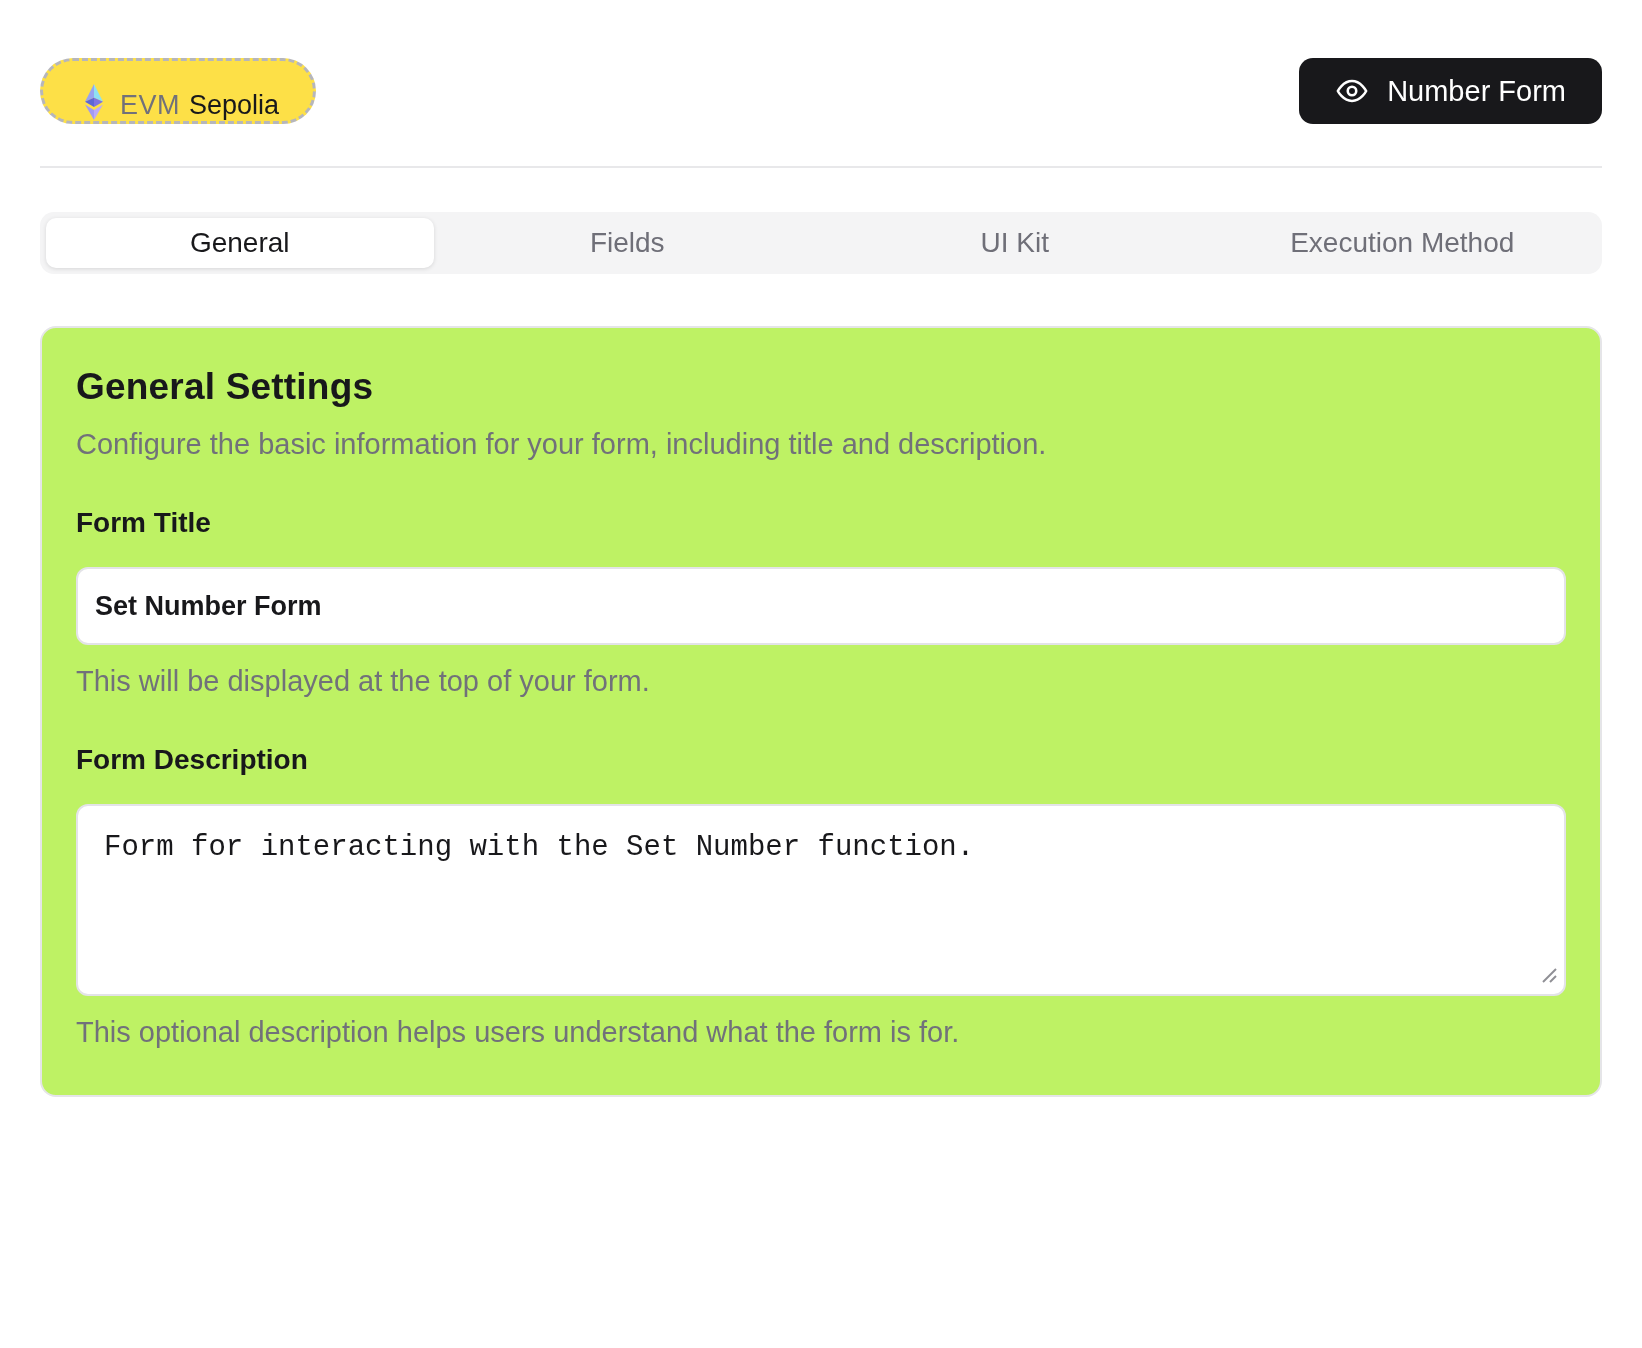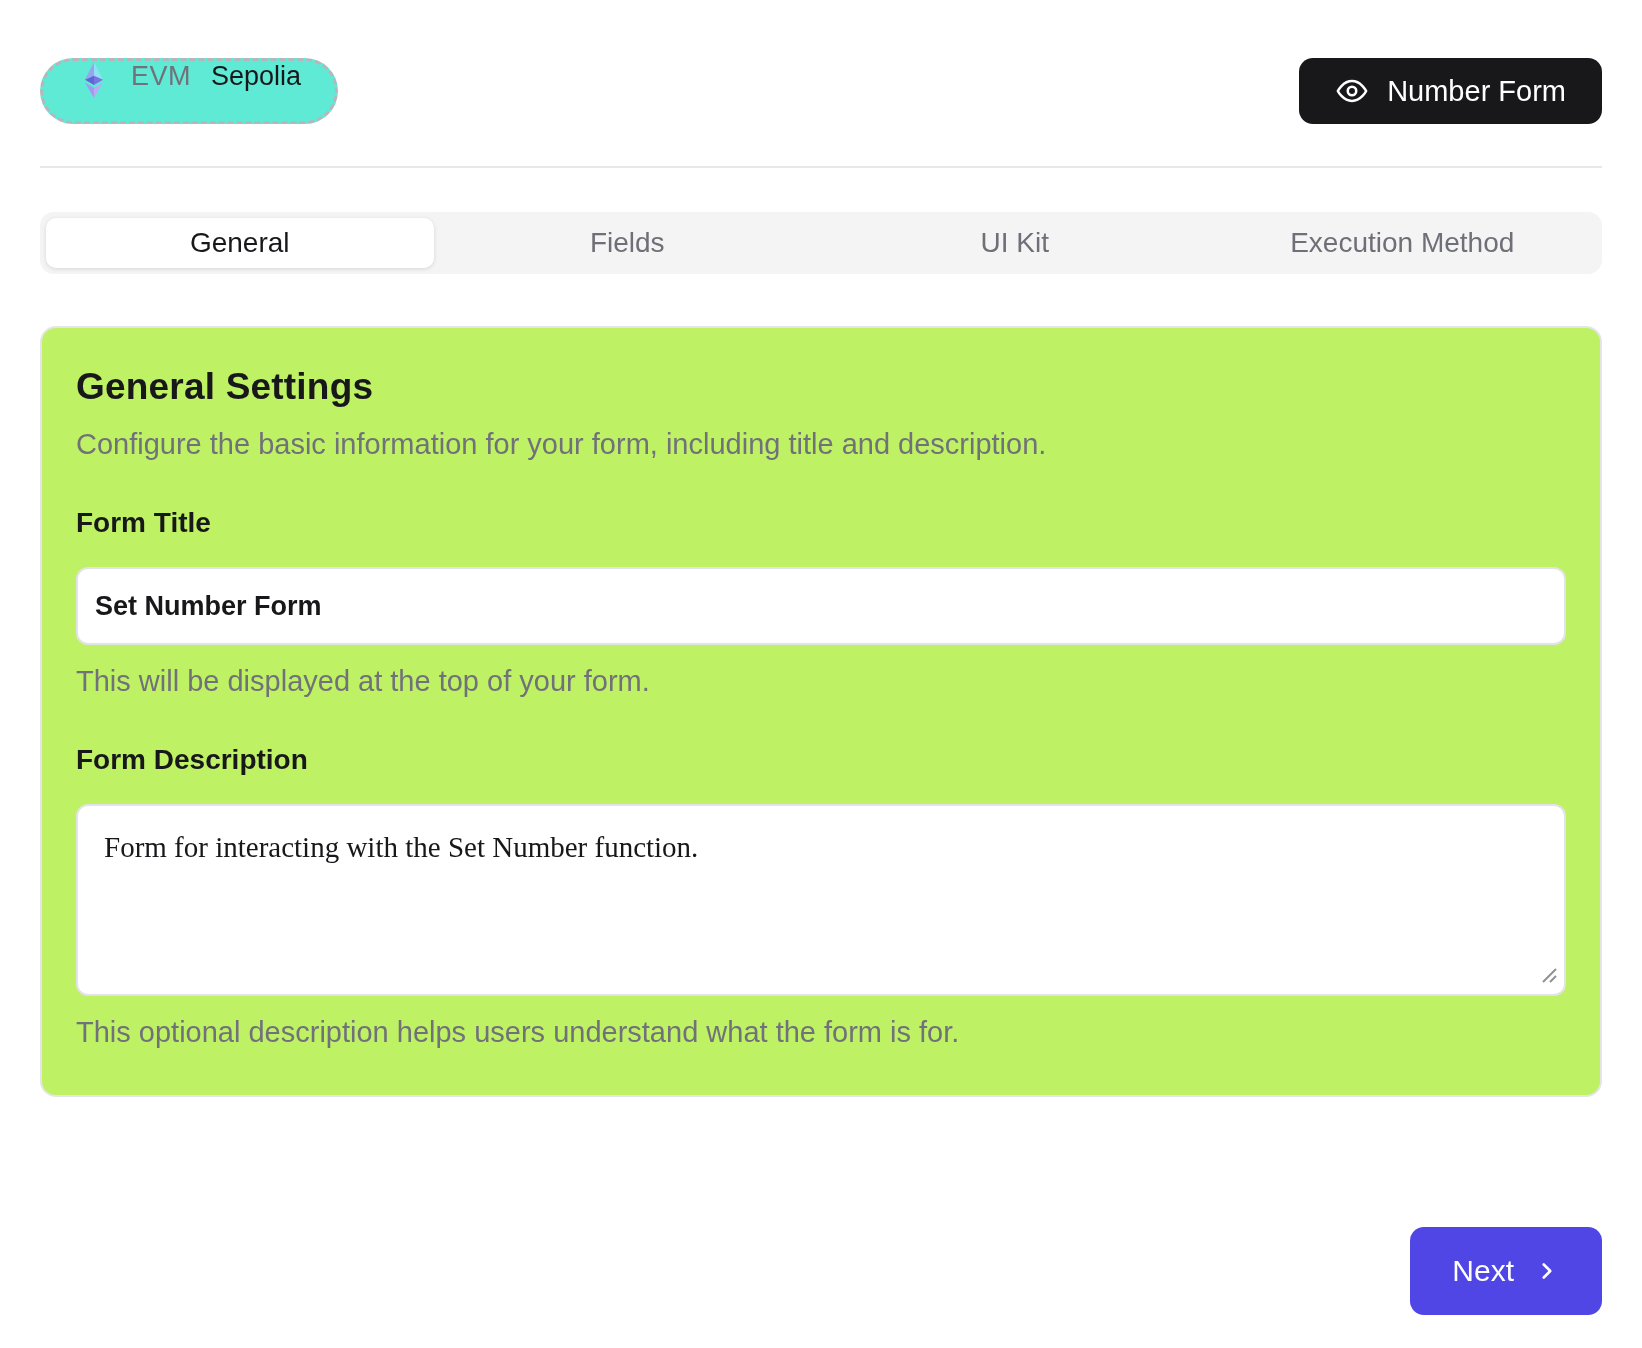--- a/index.html
+++ b/index.html
@@ -15,23 +15,23 @@
   body{
     width:1642px;height:1348px;background:#ffffff;
     font-family:"Liberation Sans", sans-serif;color:var(--text);
     overflow:hidden;
   }
   .page{padding:58px 40px 0;}
 
   
   .topbar{display:flex;justify-content:space-between;align-items:center;height:66px;}
   .badge{
-    display:inline-flex;align-items:flex-start;gap:20px;
+    display:inline-flex;align-items:flex-end;gap:9px;
     height:66px;padding:0 34px;
-    background:#5eead4;border:3px dashed #b6b6bb;border-radius:999px;
+    background:#fde047;border:3px dashed #b6b6bb;border-radius:999px;
     cursor:pointer;
   }
   .badge .eth-icon{display:flex;align-items:center;}
   .badge .chain{font-size:27px;color:var(--muted);letter-spacing:.5px;}
   .badge .network{font-size:27px;color:var(--text);}
   .preview-btn{
     display:inline-flex;align-items:center;gap:18px;
     background:var(--btn-dark);color:#fff;border:none;border-radius:14px;
     height:66px;padding:0 36px;font-size:29px;font-weight:500;
     font-family:"Liberation Sans", sans-serif;cursor:pointer;
@@ -66,21 +66,21 @@
   .field label{display:block;font-size:28px;font-weight:700;margin-bottom:28px;}
   .text-input{
     width:100%;height:78px;border:2px solid #e3e3e7;border-radius:12px;
     padding:0 17px;font-size:27px;color:var(--text);
     font-family:"Liberation Sans", sans-serif;background:#fff;outline:none;font-weight:bold;
   }
   .textarea-wrap{position:relative;}
   .text-area{
     width:100%;height:192px;border:2px solid #e3e3e7;border-radius:12px;
     padding:22px 26px;font-size:29px;color:var(--text);line-height:1.35;
-    font-family:Liberation Serif, serif;background:#fff;outline:none;
+    font-family:Liberation Mono, monospace;background:#fff;outline:none;
     resize:none;display:block;
   }
   .resize-grip{position:absolute;right:8px;bottom:12px;cursor:nwse-resize;line-height:0;}
   .helper{margin:20px 0 0;font-size:29px;color:var(--muted);}
 
   
   .footer{margin-top:130px;display:flex;justify-content:flex-end;}
   .next-btn{
     display:inline-flex;align-items:center;gap:20px;
     background:var(--accent);color:#fff;border:none;border-radius:14px;
@@ -147,24 +147,14 @@
           <svg width="18" height="18" viewBox="0 0 18 18">
             <line x1="3" y1="16" x2="16" y2="3" stroke="#8f8f95" stroke-width="2"></line>
             <line x1="10" y1="16" x2="16" y2="10" stroke="#8f8f95" stroke-width="2"></line>
           </svg>
         </span>
       </div>
       <p class="helper">This optional description helps users understand what the form is for.</p>
     </div>
   </section>
 
-  <div class="footer">
-    <button class="next-btn">
-      <span>Next</span>
-      <span style="line-height:0;">
-        <svg width="26" height="26" viewBox="0 0 24 24" fill="none" stroke="#ffffff" stroke-width="2.4" stroke-linecap="round" stroke-linejoin="round">
-          <polyline points="9 6 15 12 9 18"></polyline>
-        </svg>
-      </span>
-    </button>
-  </div>
 
 </div>
 
 </body></html>

